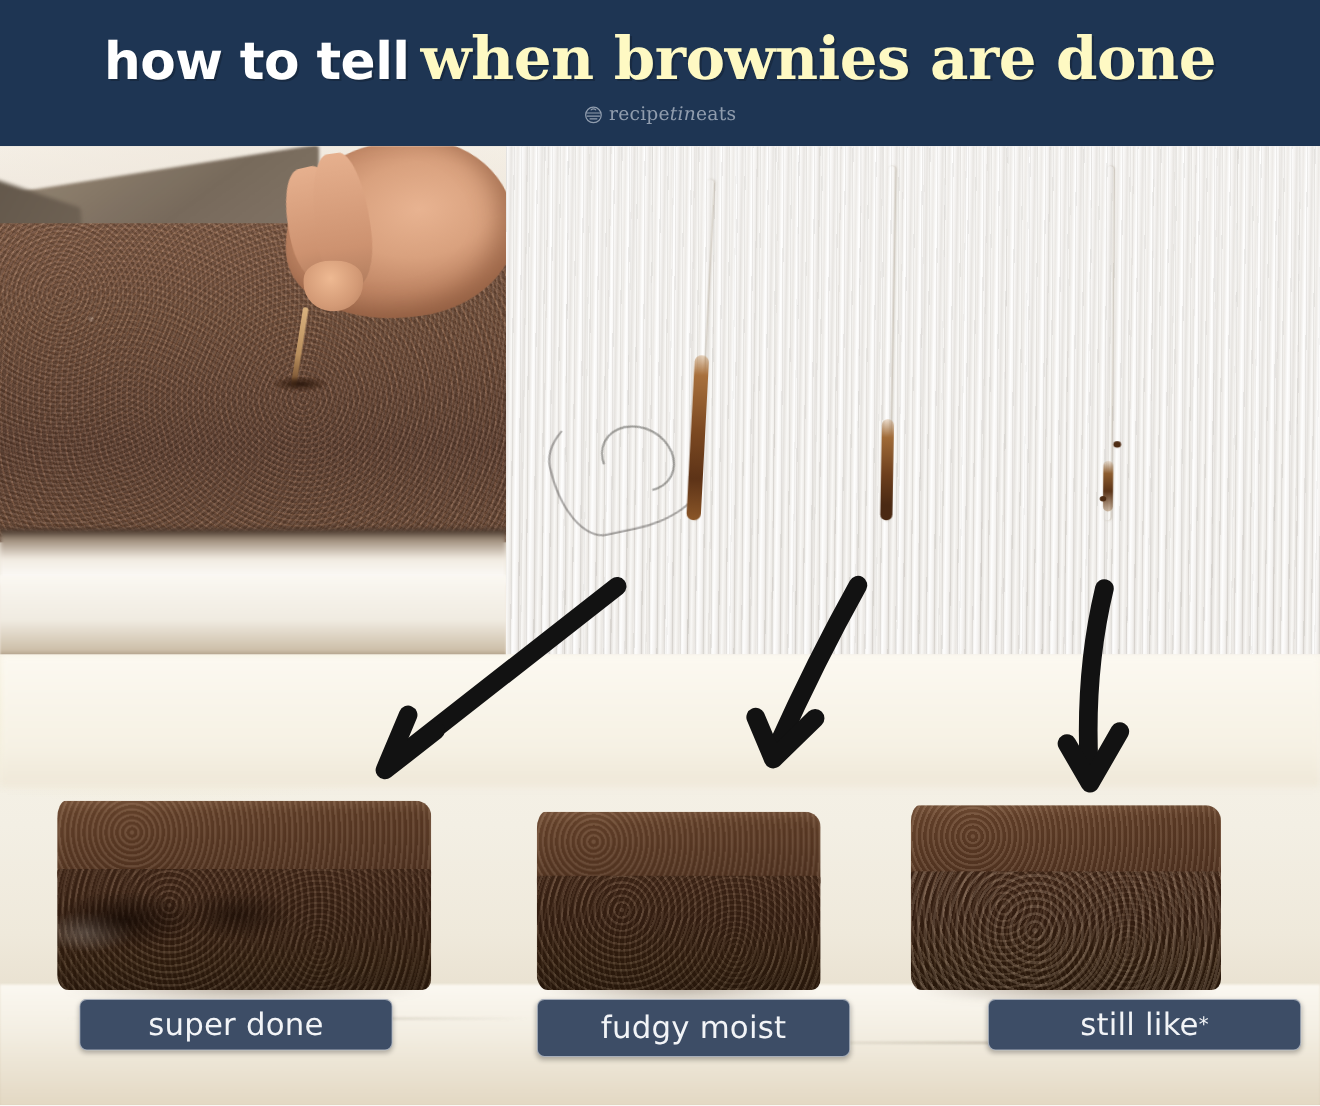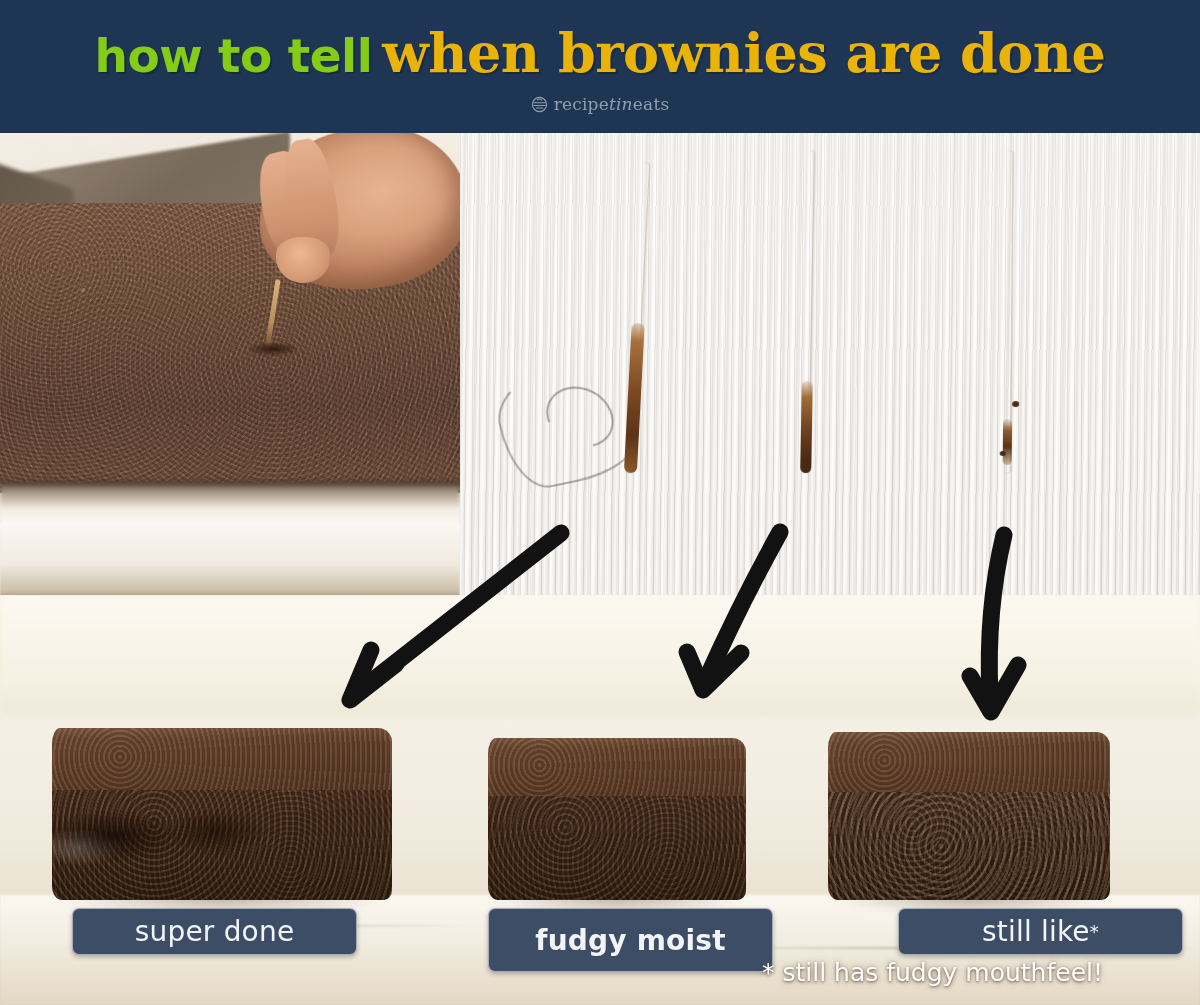--- a/index.html
+++ b/index.html
@@ -20,29 +20,29 @@
   .header-title {
     margin-top:26px;
     line-height:1;
     white-space:nowrap;
     text-shadow: 2px 2px 0 rgba(0,0,0,.20);
   }
   .title-accent {
     font-family:"DejaVu Sans", sans-serif;
     font-weight:700;
     font-size:47px;
-    color:#84cc16;
+    color:#ffffff;
     letter-spacing:-0.5px;
     vertical-align:baseline;
   }
   .title-main {
     font-family:"DejaVu Serif", serif;
     font-weight:700;
     font-size:54px;
-    color:#eab308;
+    color:#fef9c3;
     letter-spacing:-0.5px;
     margin-left:10px;
     vertical-align:baseline;
   }
   .brand {
     margin-top:14px;
     display:flex; align-items:center; gap:6px;
     opacity:.62;
     text-align:right;
   }
@@ -288,21 +288,21 @@
     border-radius:7px;
     color:#f2f4f7;
     font-family:"DejaVu Sans", sans-serif;
     font-size:28px;
     letter-spacing:.2px;
     display:flex; align-items:center; justify-content:center;
     box-shadow:0 2px 5px rgba(0,0,0,.28);
     white-space:nowrap;
   }
   .label-1 { left:72px; top:908px; width:285px; height:47px; }
-  .label-2 { left:488px; top:908px; width:285px; height:64px;font-weight:bold; }
+  .label-2 { left:488px; top:908px; width:285px; height:53px; }
   .label-3 { left:898px; top:908px; width:285px; height:47px; }
   .label sup { font-size:18px; vertical-align:super; line-height:0; }
 
   .footnote {
     position:absolute; left:762px; top:958px;
     font-family:"DejaVu Sans", sans-serif;
     font-size:25px;
     color:#ffffff;
     text-shadow: 0 1px 3px rgba(90,70,50,.85), 0 0 6px rgba(120,95,70,.6);
     white-space:nowrap;
@@ -409,15 +409,14 @@
     <span>super done</span>
   </div>
   <div class="label label-2">
     <span>fudgy moist</span>
   </div>
   <div class="label label-3">
     <span>still like</span>
       <sup>*</sup>
   </div>
 
-  <div class="footnote">* still has fudgy mouthfeel!</div>
 
 </div>
 
 </body></html>

